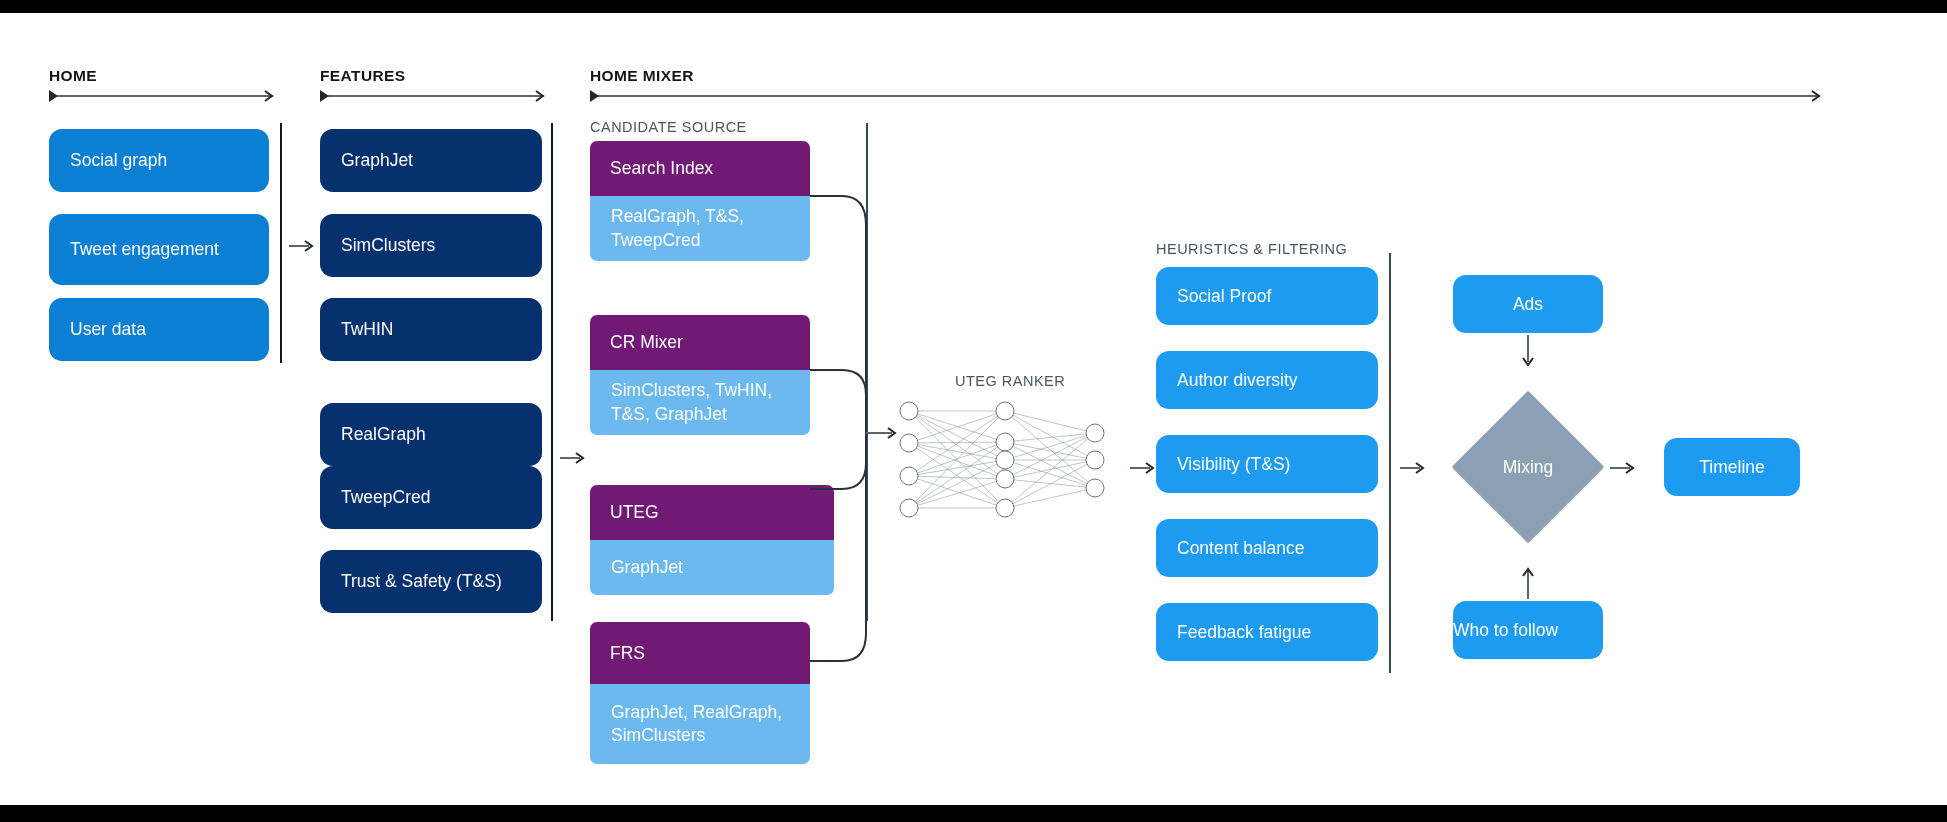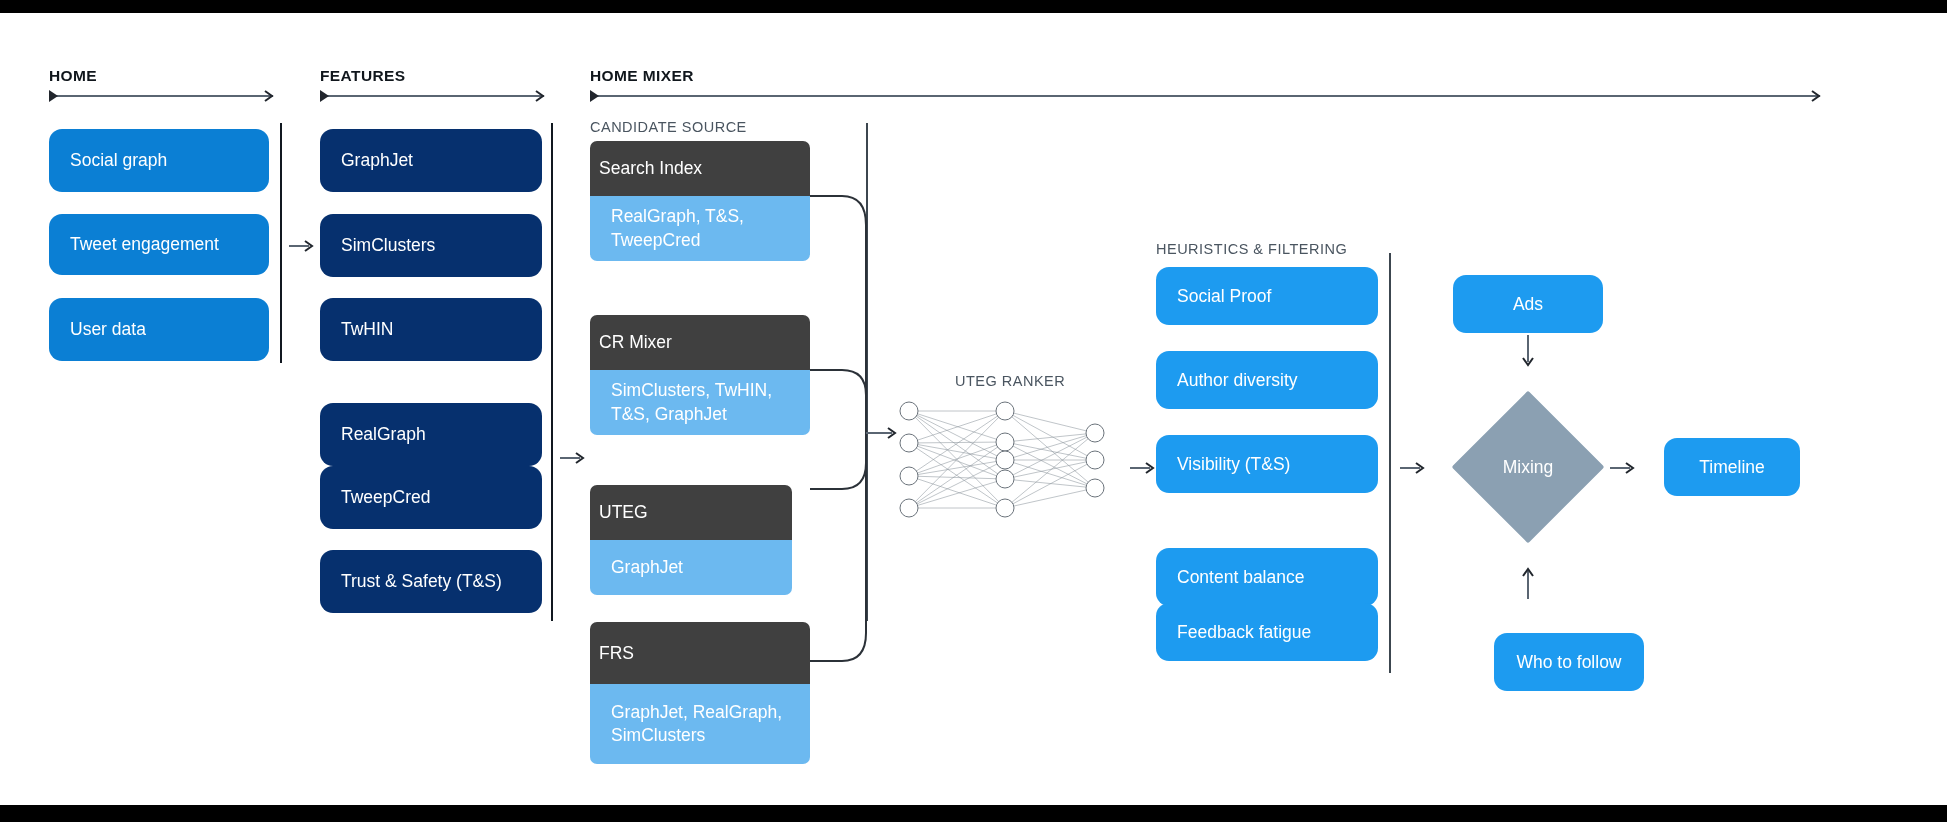--- a/index.html
+++ b/index.html
@@ -94,26 +94,26 @@
 
   
   .stack {
     position: absolute;
     border-radius: 7px;
     overflow: hidden;
     display: flex;
     flex-direction: column;
   }
   .stack .head {
-    background: #404040;
+    background: #701a75;
     color: #ffffff;
     font-size: 17.5px;
     display: flex;
     align-items: center;
-    padding-left: 9px;
+    padding-left: 20px;
     box-sizing: border-box;
   }
   .stack .body {
     background: #6cb9f0;
     color: #ffffff;
     font-size: 17.5px;
     line-height: 1.32;
     display: flex;
     align-items: center;
     padding-left: 21px;
@@ -185,21 +185,21 @@
   <div class="sub-label" style="left:1156px; top:228px;">HEURISTICS &amp; FILTERING</div>
 
   <div class="vrule" style="left:280px; top:110px; height:240px;"></div>
   <div class="vrule" style="left:551px; top:110px; height:498px;"></div>
   <div class="vrule soft" style="left:866px; top:110px; height:498px;"></div>
   <div class="vrule soft" style="left:1389px; top:240px; height:420px;"></div>
 
   <div class="card blue" style="left:49px; top:116px; width:220px; height:63px;">
     <span>Social graph</span>
   </div>
-  <div class="card blue" style="left:49px; top:201px; width:220px; height:61px;">
+  <div class="card blue" style="left:49px; top:201px; width:220px; height:71px;">
     <span>Tweet engagement</span>
   </div>
   <div class="card blue" style="left:49px; top:285px; width:220px; height:63px;">
     <span>User data</span>
   </div>
 
   <svg class="arrow-svg" style="left:289px; top:223px; width:28px; height:20px;">
     <line x1="0" y1="10" x2="20" y2="10" stroke="#5a6572" stroke-width="2"></line>
     <polyline points="16,5 23,10 16,15" fill="none" stroke="#21262d" stroke-width="2"></polyline>
   </svg>
@@ -233,21 +233,21 @@
     <div class="body">RealGraph, T&amp;S,
 TweepCred</div>
   </div>
 
   <div class="stack" style="left:590px; top:302px; width:220px; height:120px;">
     <div class="head" style="height:55px;">CR Mixer</div>
     <div class="body">SimClusters, TwHIN,
 T&amp;S, GraphJet</div>
   </div>
 
-  <div class="stack" style="left:590px; top:472px; width:202px; height:110px;">
+  <div class="stack" style="left:590px; top:472px; width:244px; height:110px;">
     <div class="head" style="height:55px;">UTEG</div>
     <div class="body">GraphJet</div>
   </div>
 
   <div class="stack" style="left:590px; top:609px; width:220px; height:142px;">
     <div class="head" style="height:62px;">FRS</div>
     <div class="body">GraphJet, RealGraph,
 SimClusters</div>
   </div>
 
@@ -321,21 +321,21 @@
 
   <div class="card bright" style="left:1156px; top:254px; width:222px; height:58px;">
     <span>Social Proof</span>
   </div>
   <div class="card bright" style="left:1156px; top:338px; width:222px; height:58px;">
     <span>Author diversity</span>
   </div>
   <div class="card bright" style="left:1156px; top:422px; width:222px; height:58px;text-align:center;">
     <span>Visibility (T&amp;S)</span>
   </div>
-  <div class="card bright" style="left:1156px; top:506px; width:222px; height:58px;margin-top:29px;">
+  <div class="card bright" style="left:1156px; top:506px; width:222px; height:58px;">
     <span>Content balance</span>
   </div>
   <div class="card bright" style="left:1156px; top:590px; width:222px; height:58px;">
     <span>Feedback fatigue</span>
   </div>
 
   <svg class="arrow-svg" style="left:1400px; top:445px; width:28px; height:20px;">
     <line x1="0" y1="10" x2="20" y2="10" stroke="#5a6572" stroke-width="2"></line>
     <polyline points="16,5 23,10 16,15" fill="none" stroke="#21262d" stroke-width="2"></polyline>
   </svg>
@@ -350,21 +350,21 @@
   </svg>
 
   <div class="diamond" style="left:1474px; top:400px; width:108px; height:108px;"></div>
   <div class="diamond-label" style="left:1453px; top:444px; width:150px;">Mixing</div>
 
   <svg class="arrow-svg" style="left:1518px; top:552px; width:20px; height:34px;">
     <line x1="10" y1="34" x2="10" y2="6" stroke="#5a6572" stroke-width="2"></line>
     <polyline points="5,11 10,4 15,11" fill="none" stroke="#21262d" stroke-width="2"></polyline>
   </svg>
 
-  <div class="card bright" style="left:1453px; top:620px; width:150px; height:58px; justify-content:center; padding-left:0;margin-left:41px;">
+  <div class="card bright" style="left:1453px; top:588px; width:150px; height:58px; padding-left:0;">
     <span>Who to follow</span>
   </div>
 
   <svg class="arrow-svg" style="left:1610px; top:445px; width:28px; height:20px;">
     <line x1="0" y1="10" x2="20" y2="10" stroke="#5a6572" stroke-width="2"></line>
     <polyline points="16,5 23,10 16,15" fill="none" stroke="#21262d" stroke-width="2"></polyline>
   </svg>
 
   <div class="card bright" style="left:1664px; top:425px; width:136px; height:58px; justify-content:center; padding-left:0;">
     <span>Timeline</span>

